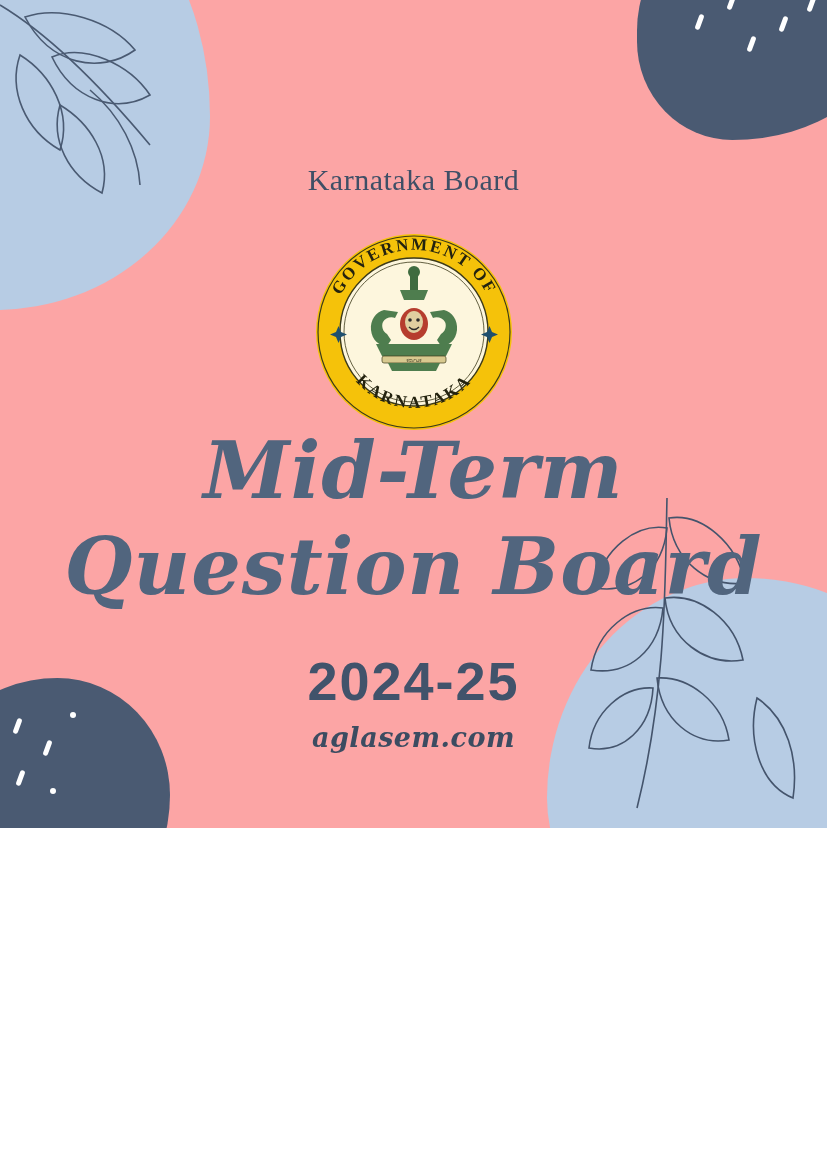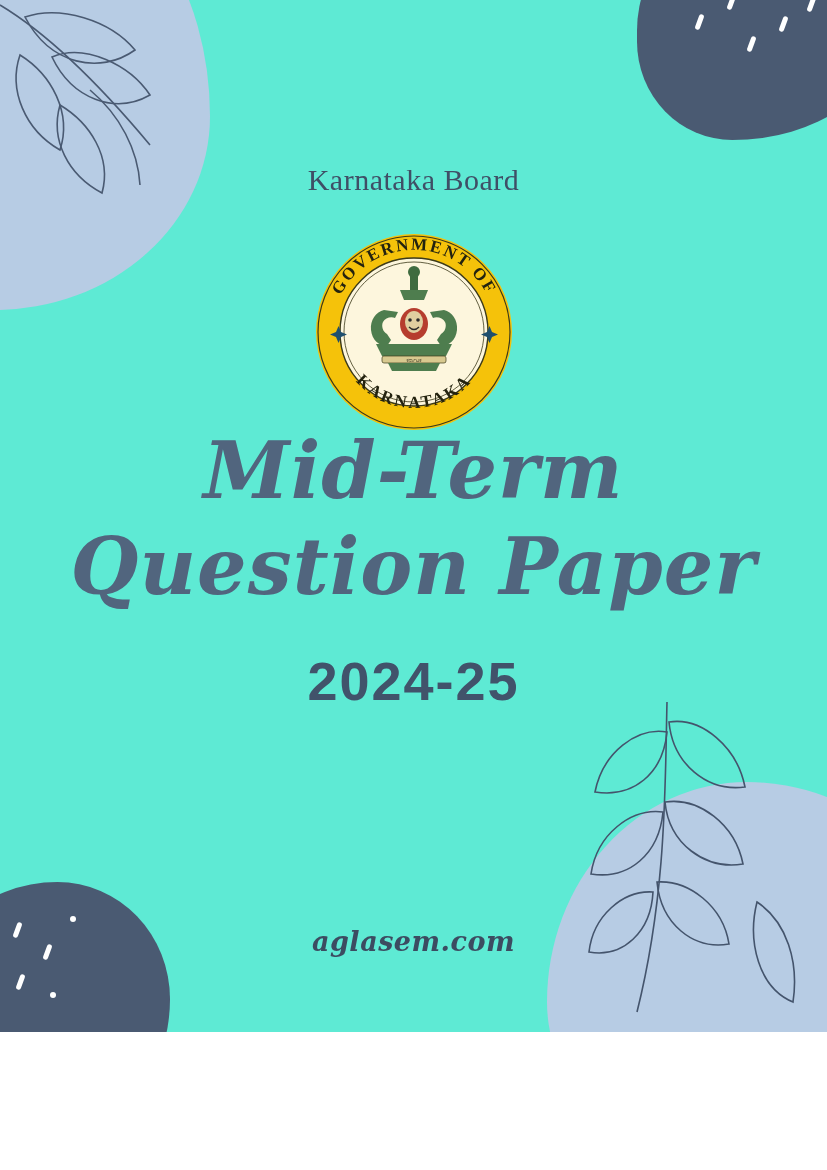--- a/index.html
+++ b/index.html
@@ -6,23 +6,23 @@
     margin: 0;
     padding: 0;
     background: #ffffff;
   }
   body {
     font-family: "Liberation Sans", sans-serif;
   }
   .page {
     position: relative;
     width: 827px;
-    height: 1032px;
+    height: 828px;
     overflow: hidden;
-    background: #5eead4;
+    background: #fca5a5;
     margin: 0 auto;
   }
 
   
   .deco { position: absolute; pointer-events: none; }
 
   
   .blob-tl {
     left: -150px;
     top: -120px;
@@ -238,20 +238,20 @@
           <path d="M62 112 h76 l-6 12 h-64 z" fill="#4e7d4e"></path>
           <rect x="68" y="124" width="64" height="7" rx="2" fill="#d8c98f" stroke="#3c3a1a" stroke-width="0.7"></rect>
           <text x="100" y="130" text-anchor="middle" font-family="Liberation Serif, serif" font-size="5" fill="#2f2f1c">ಕರ್ನಾಟಕ</text>
           <path d="M74 131 h52 l-4 8 h-44 z" fill="#4e7d4e"></path>
         </g>
       </svg>
     </div>
 
     <div class="title-block">
       <div class="title-line title-line1">Mid-Term</div>
-      <div class="title-line title-line2">Question Paper</div>
+      <div class="title-line title-line2">Question Board</div>
     </div>
 
     <div class="year">2024-25</div>
   </div>
 
   <div class="site">aglasem.com</div>
 </div>
 
 </body></html>

